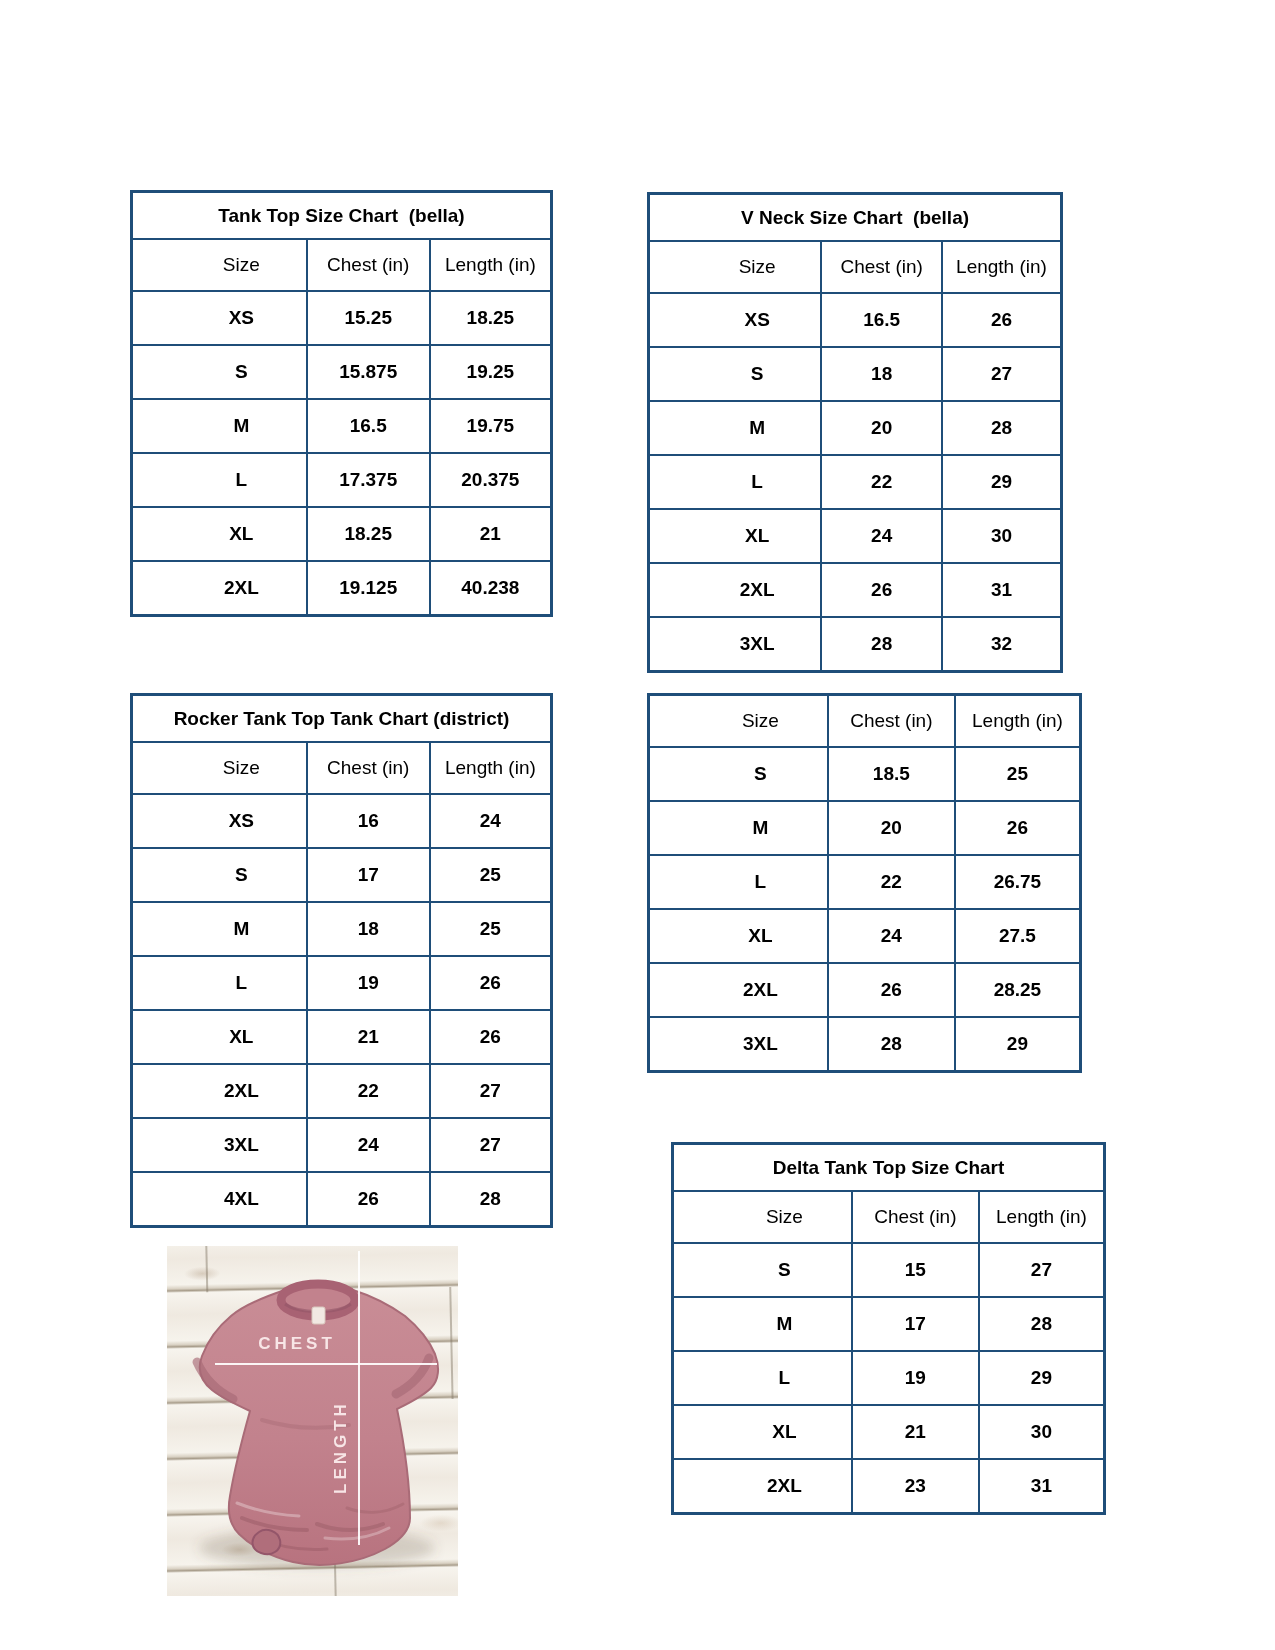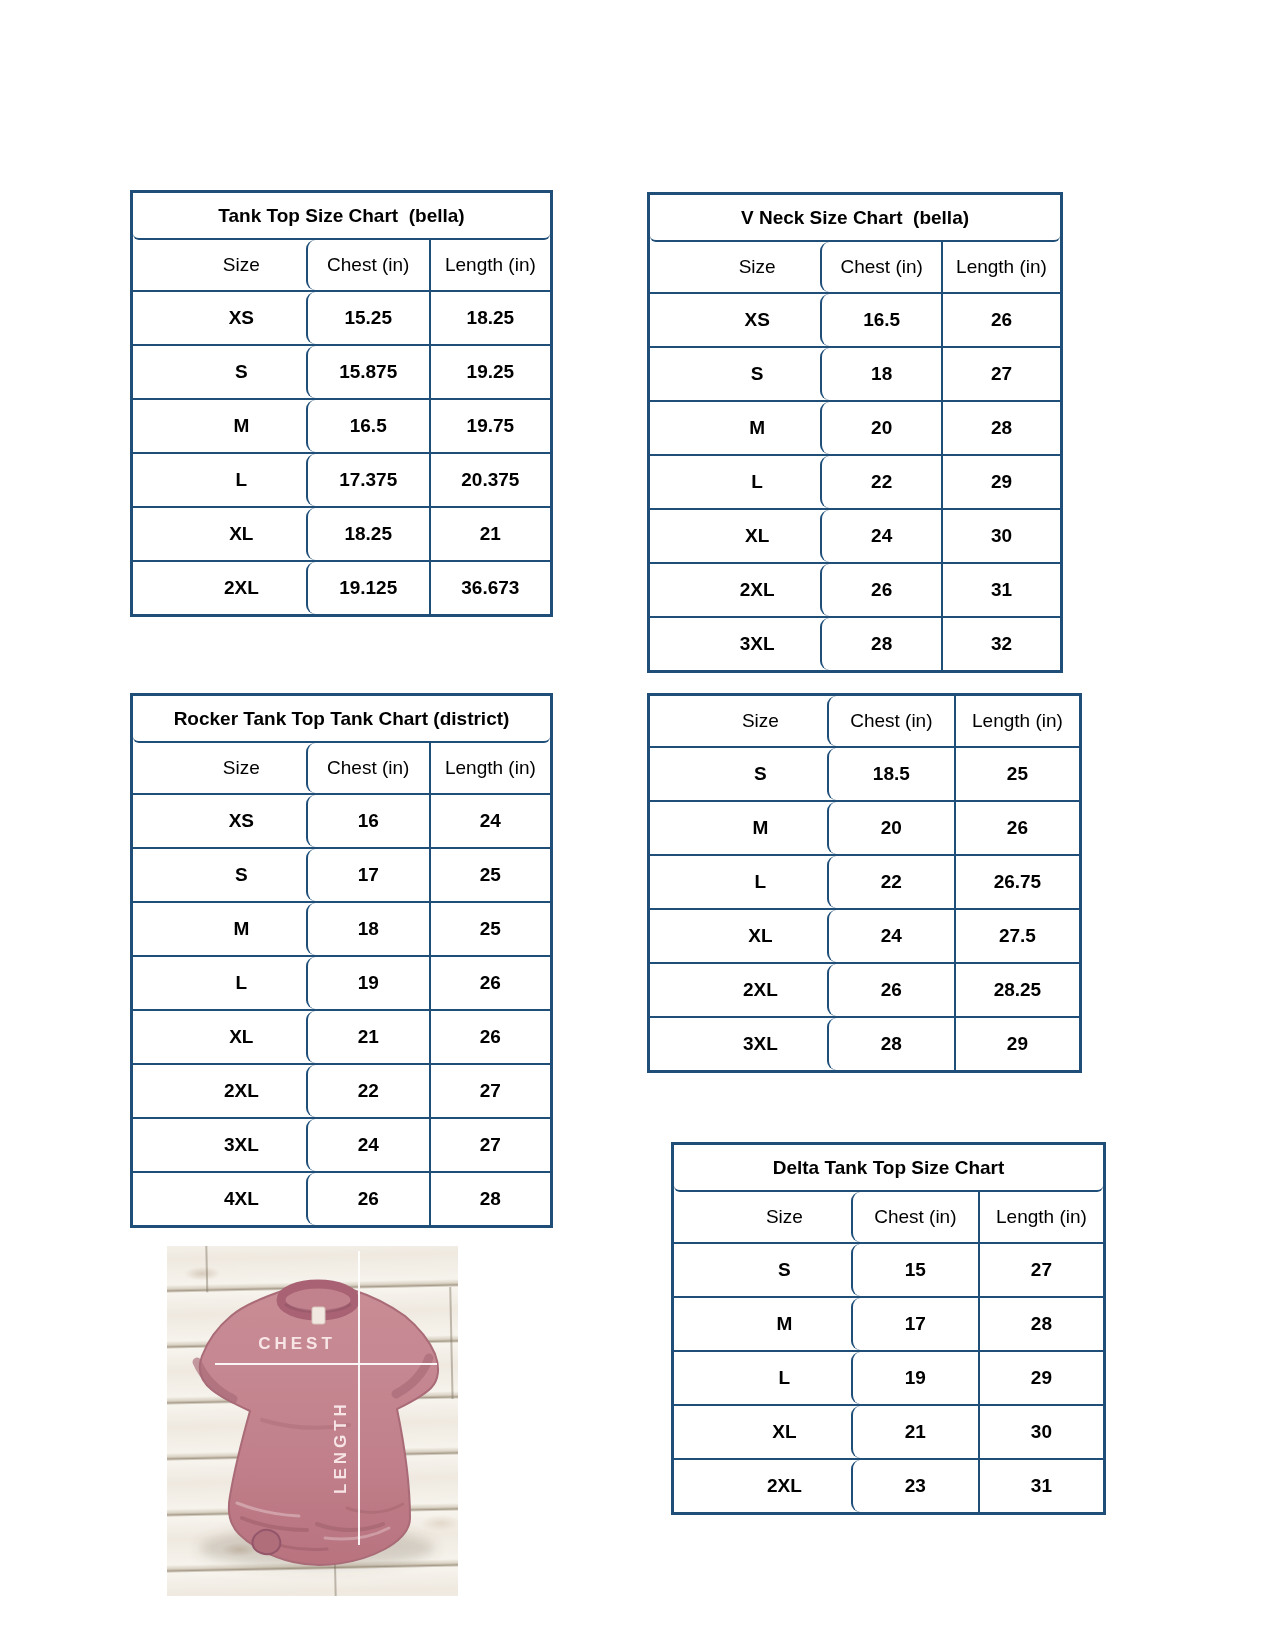--- a/index.html
+++ b/index.html
@@ -17,32 +17,31 @@
   }
   .t0 { left:130px; top:190px;  width:423px; }
   .t1 { left:647px; top:192px;  width:416px; }
   .t2 { left:130px; top:693px;  width:423px; }
   .t3 { left:647px; top:693px;  width:435px; }
   .t4 { left:647px; top:1142px; width:435px;margin-left:24px; }
   .tbl-title {
     height:45px; line-height:45px; text-align:center;
     font-weight:bold; font-size:19px; white-space:pre-wrap;
     border-bottom:2px solid var(--line);
-    border-radius:6px;
   }
   .tbl-row { display:flex; border-bottom:2px solid var(--line);padding-left:44px; }
   .tbl-row:last-child { border-bottom:none; }
   .header-row { height:50px; }
   .data-row  { height:52px;font-weight:bold; }
   .tbl-cell {
     display:flex; align-items:center; justify-content:center;
     font-size:19px; box-sizing:border-box;
   }
   .c0 { width:34.5%; }
-  .c1 { width:33%;   border-left:2px solid var(--line);border-radius:9px; }
+  .c1 { width:33%;   border-left:2px solid var(--line); }
   .c2 { width:32.5%; border-left:2px solid var(--line);text-align:right; }
 
   
   .photo {
     position:absolute; left:167px; top:1246px; width:291px; height:350px;
     margin:0; overflow:hidden; background:#f4f1eb;
   }
   .wood {
     position:absolute; left:-12px; top:-12px; right:-12px; bottom:-12px;
     transform:rotate(-1.2deg);
@@ -115,21 +114,21 @@
         <div class="tbl-cell c2">20.375</div>
       </div>
       <div class="tbl-row data-row">
         <div class="tbl-cell c0">XL</div>
         <div class="tbl-cell c1">18.25</div>
         <div class="tbl-cell c2">21</div>
       </div>
       <div class="tbl-row data-row">
         <div class="tbl-cell c0">2XL</div>
         <div class="tbl-cell c1">19.125</div>
-        <div class="tbl-cell c2">36.673</div>
+        <div class="tbl-cell c2">40.238</div>
       </div>
     </section>
 
   <section class="chart-table t1">
       <div class="tbl-title">V Neck Size Chart  (bella)</div>
       <div class="tbl-row header-row">
         <div class="tbl-cell c0">Size</div>
         <div class="tbl-cell c1">Chest (in)</div>
         <div class="tbl-cell c2">Length (in)</div>
       </div>

